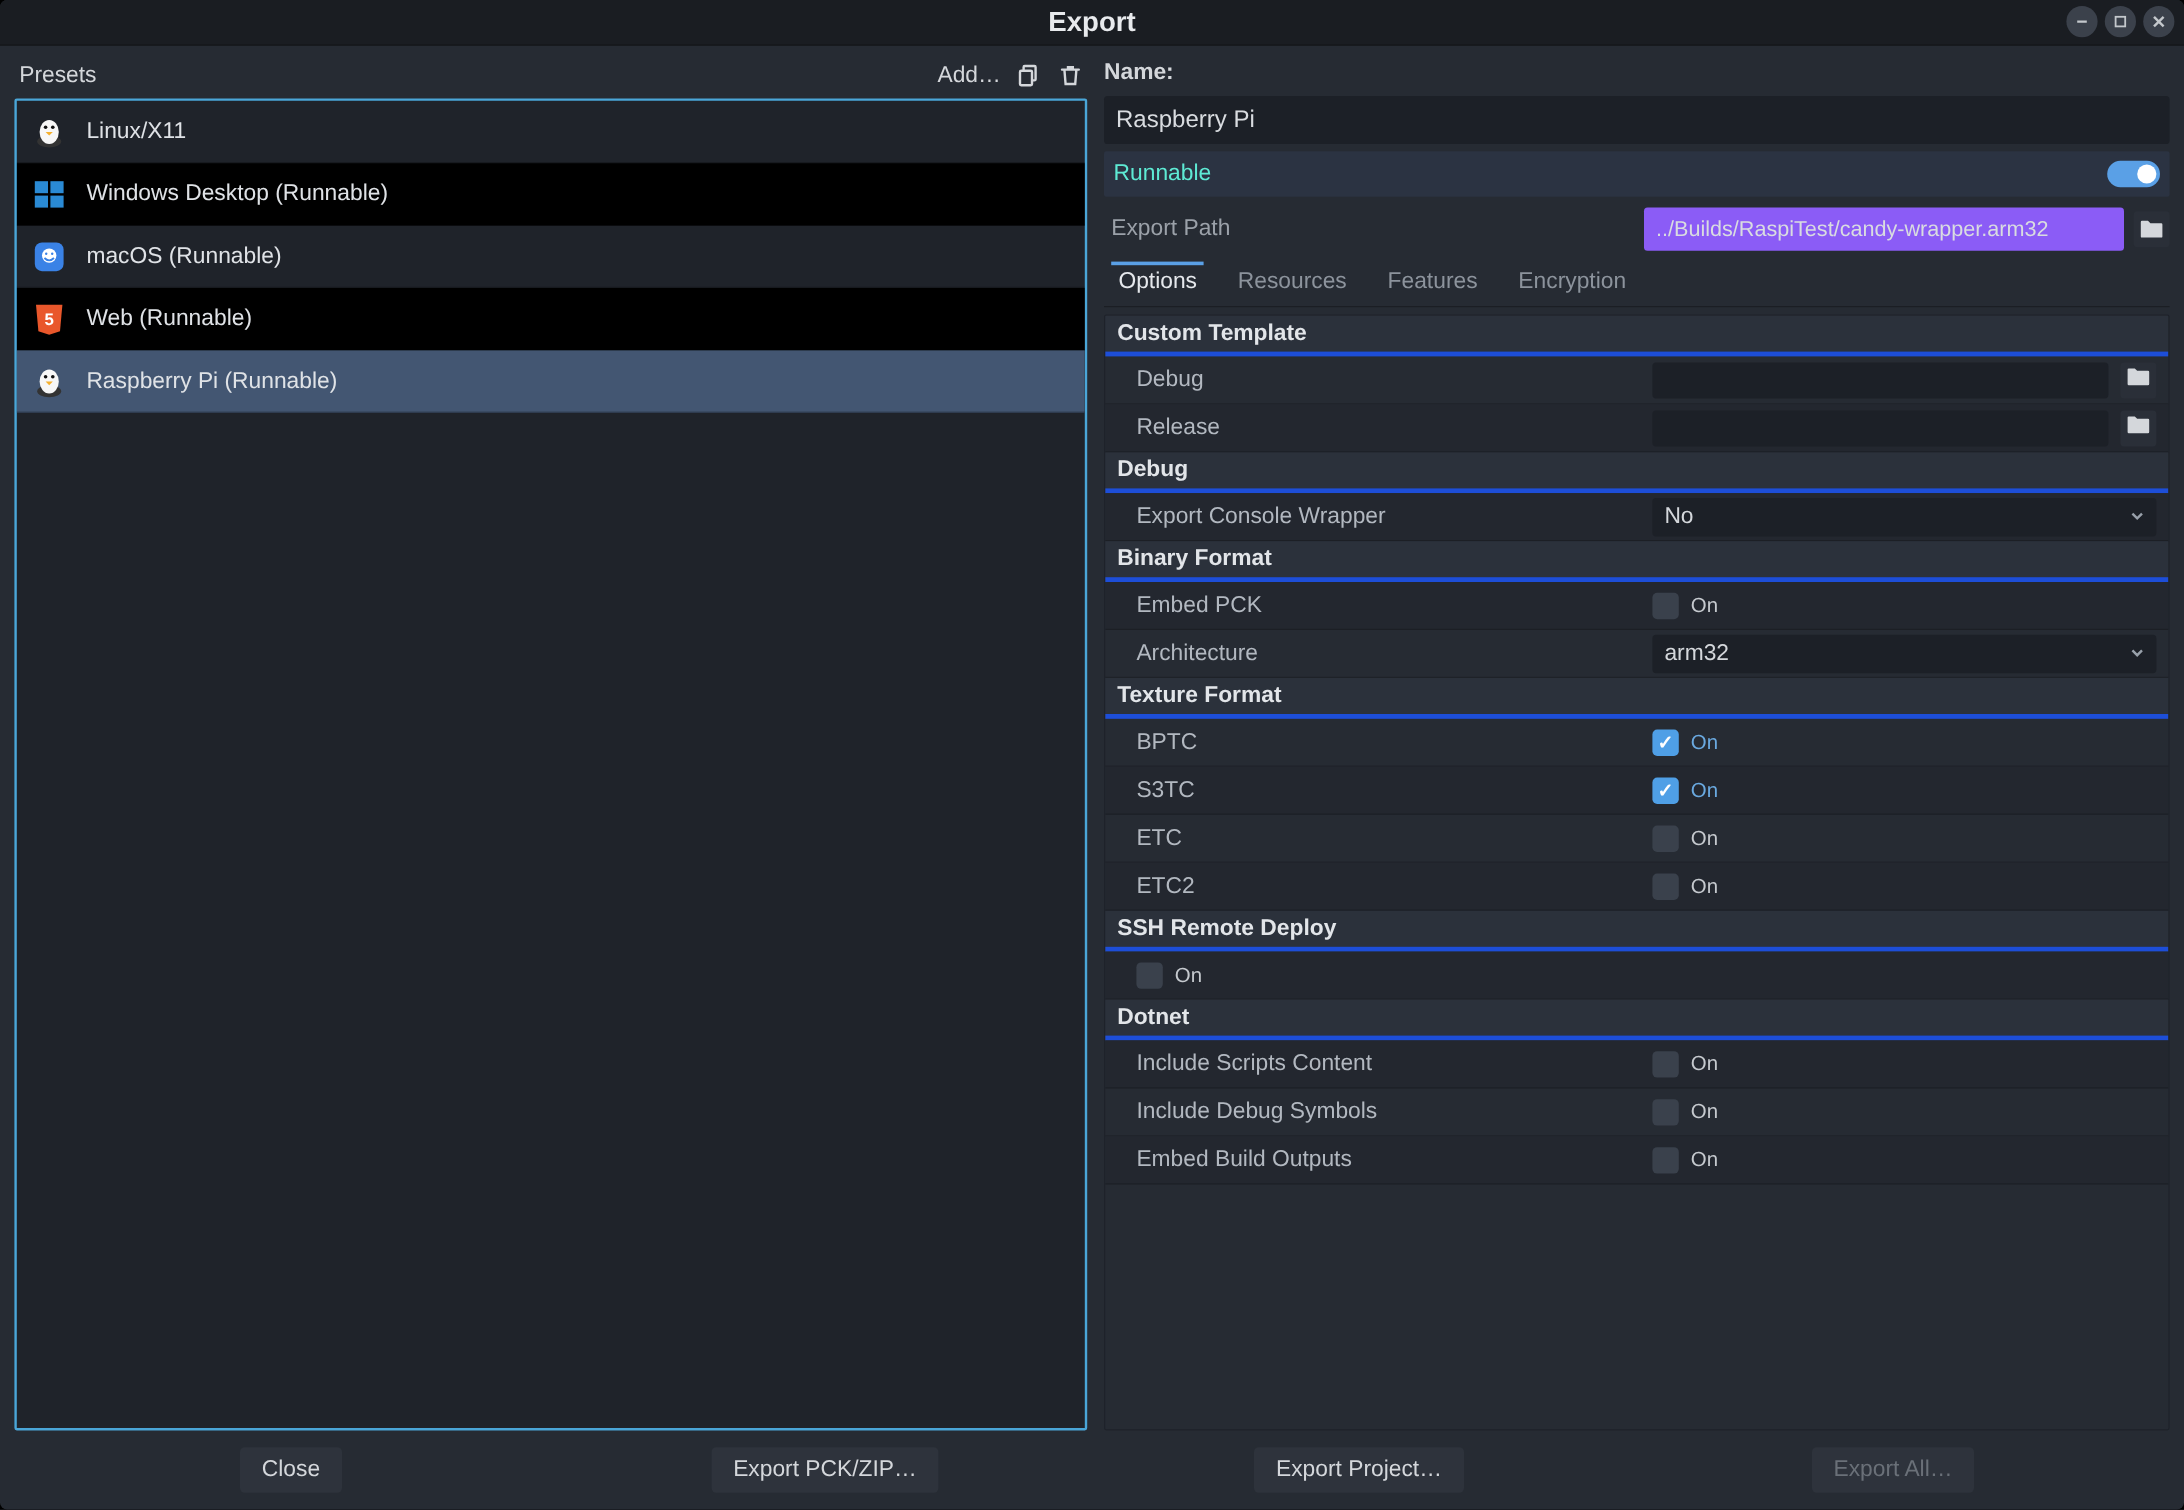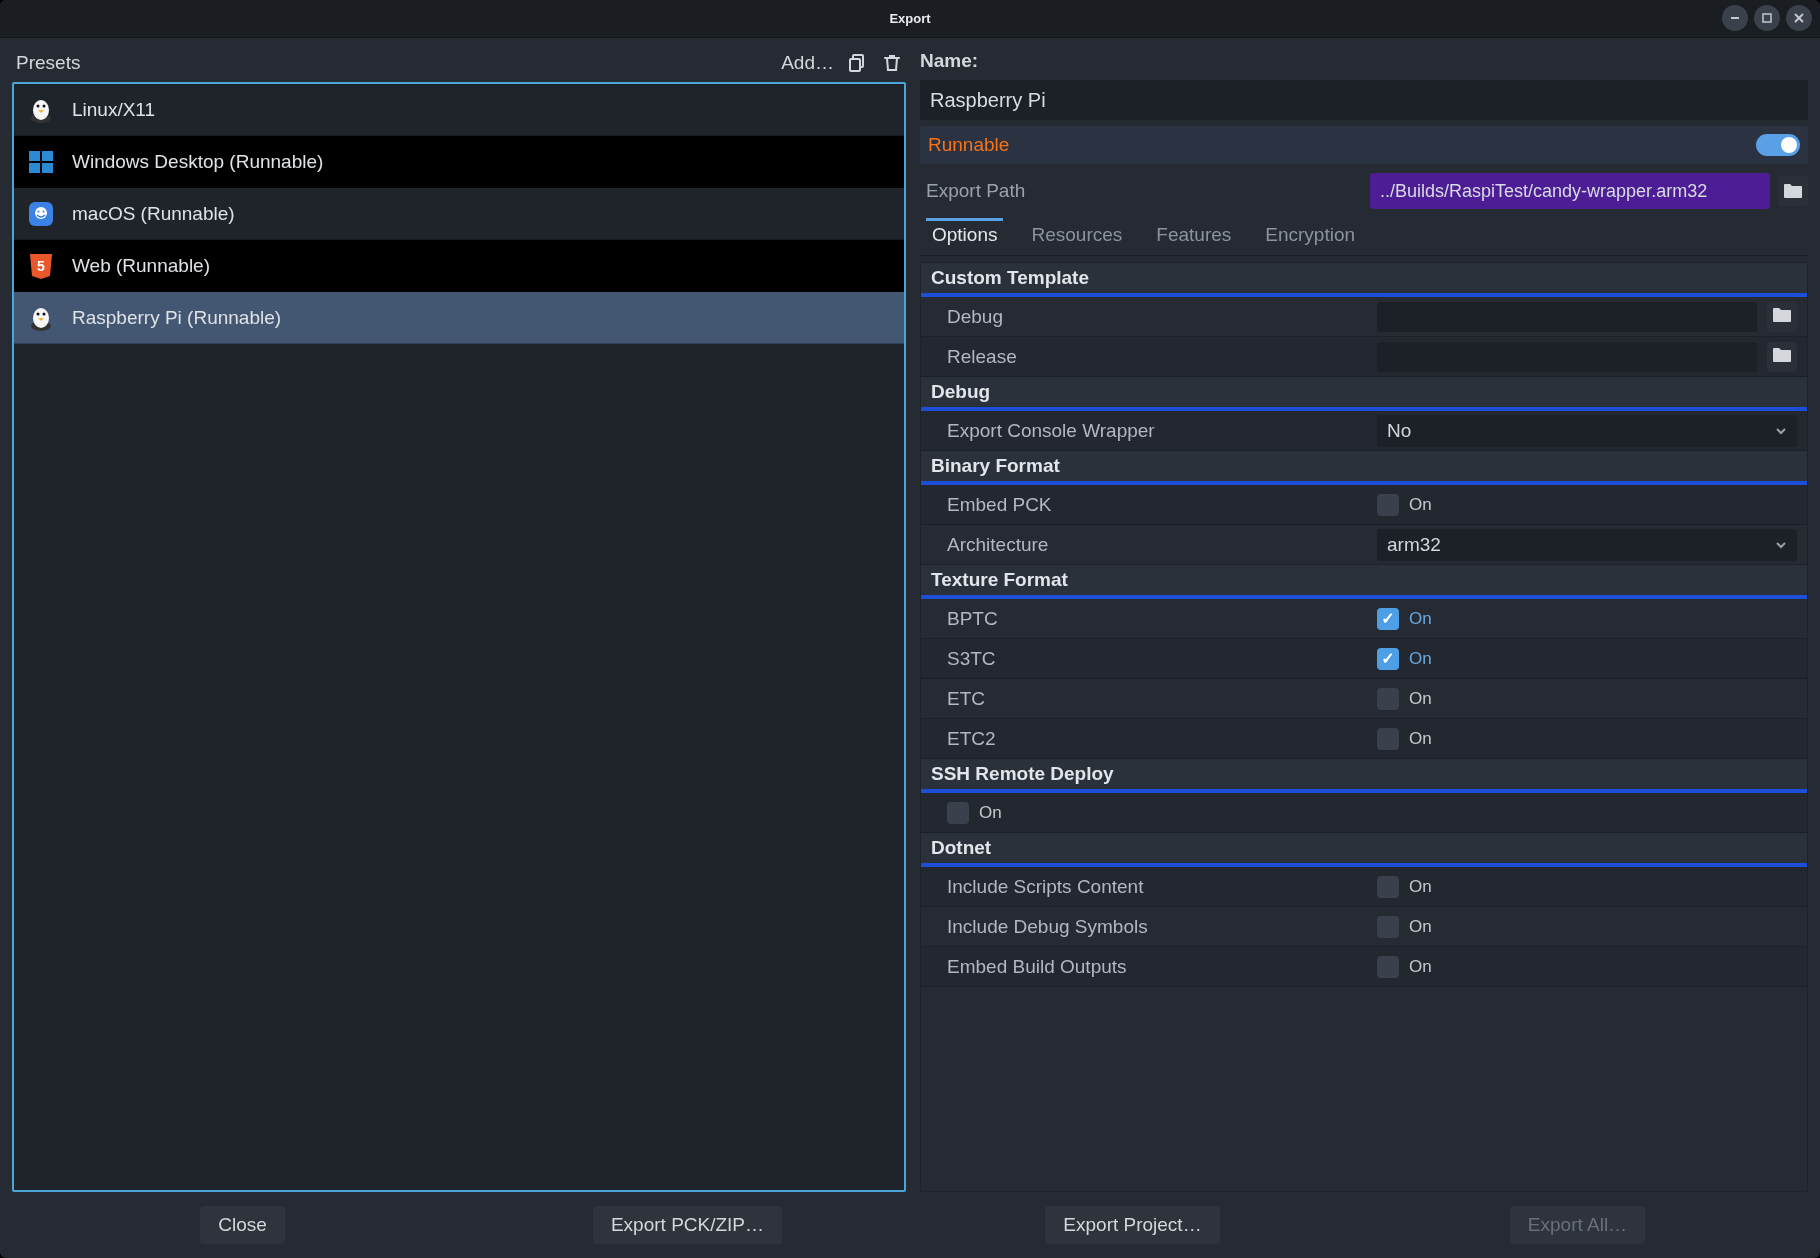--- a/index.html
+++ b/index.html
@@ -27,21 +27,21 @@
     height: 38px;
     background: #1a1d22;
     display: flex;
     align-items: center;
     justify-content: center;
     position: relative;
     border-bottom: 1px solid #14161a;
   }
   .titlebar-title {
     color: #e8eaed;
-    font-size: 13px;
+    font-size: 23px;
     font-weight: 600;
   }
   .win-controls {
     position: absolute;
     right: 8px; top: 5px;
     display: flex;
     gap: 6px;
   }
   .win-btn {
     width: 26px; height: 26px;
@@ -120,21 +120,21 @@
     border-radius:3px;
     width: 100%;
   }
   .row {
     display:flex;
     align-items:center;
     justify-content:space-between;
     gap:10px;
   }
   .runnable-row { background:#2b3342; height:38px; padding:0 8px; border-radius:2px;}
-  .runnable-text { color:#f97316; }
+  .runnable-text { color:#5eead4; }
   .toggle {
     width: 44px; height: 22px;
     background:#5aa0e6;
     border-radius: 11px;
     position:relative;
     cursor:pointer;
   }
   .toggle::after {
     content:"";
     position:absolute;
@@ -146,21 +146,21 @@
   .export-path-row { height:42px; padding:0 0 0 6px; }
   .export-path-label { color:#9ba1a9; font-size:19px; }
   .path-input-wrap {
     display:flex;
     gap:8px;
     align-items:center;
   }
   .path-input {
     width: 400px;
     height: 36px;
-    background:#4c1d95;
+    background:#8b5cf6;
     border:none;
     color:#d9dce0;
     font-size:18px;
     padding:0 10px;
     border-radius:3px;
   }
   .folder-btn {
     width: 30px; height: 30px;
     display:flex; align-items:center; justify-content:center;
     cursor:pointer;

